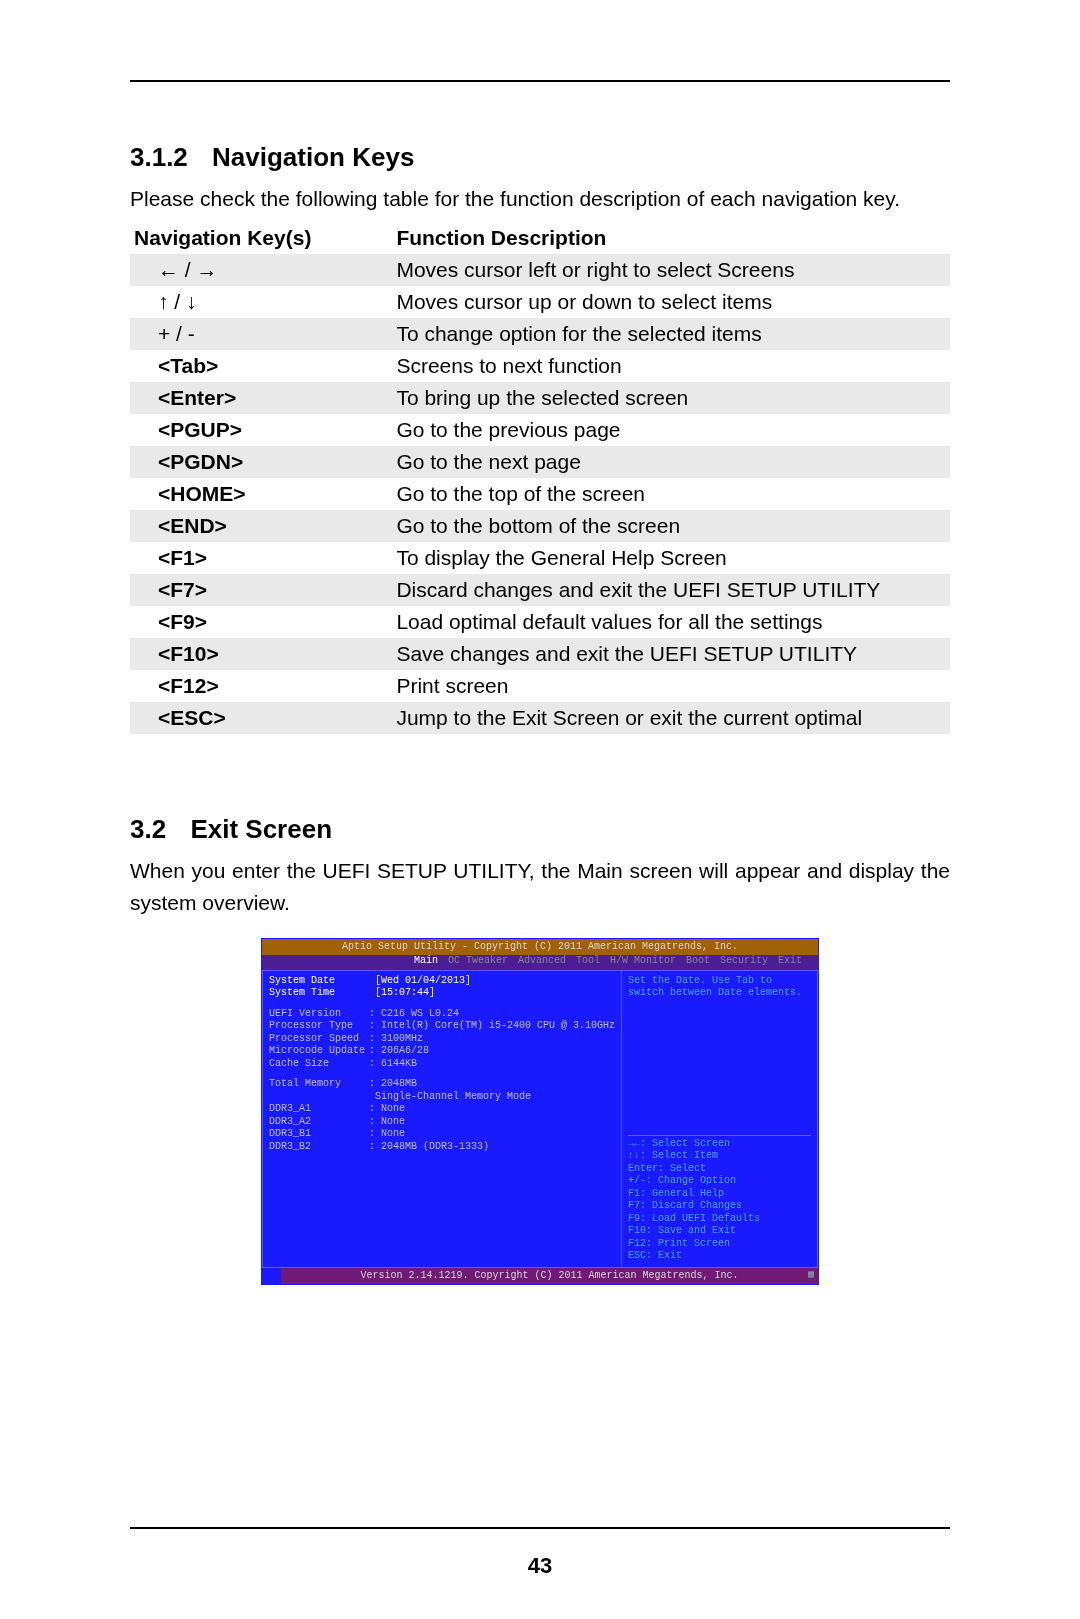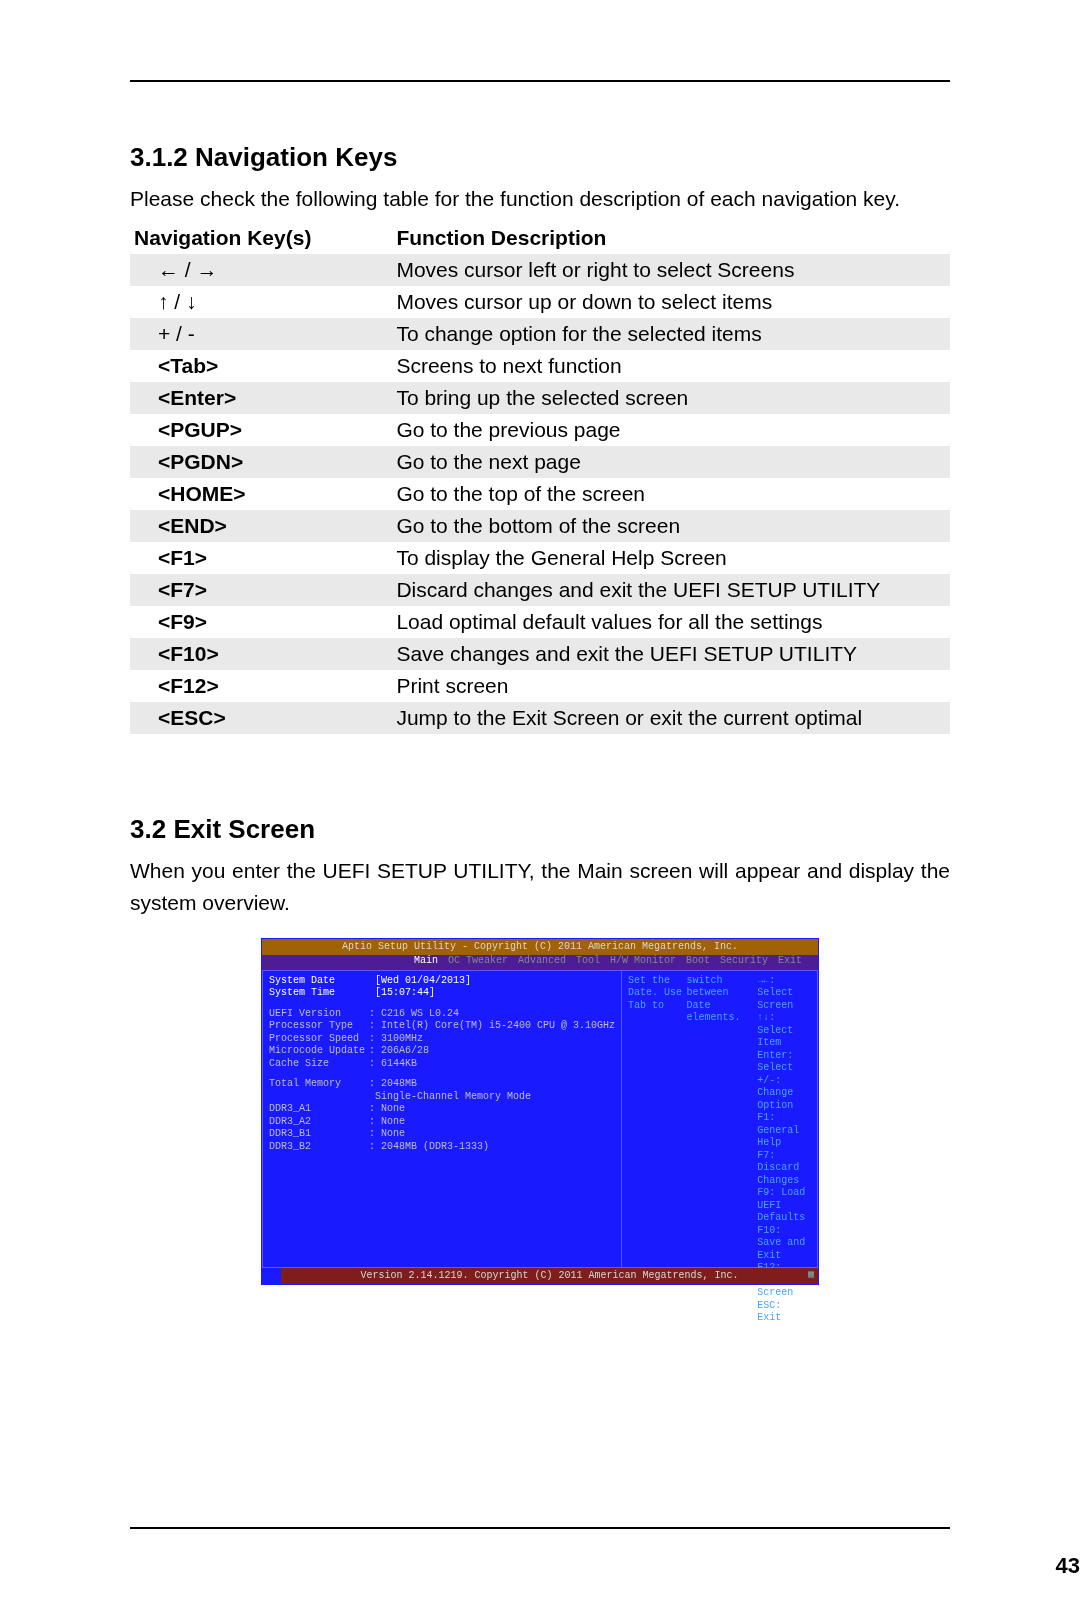--- a/index.html
+++ b/index.html
@@ -1,47 +1,47 @@
 <!DOCTYPE html>
 <html><head>
 <meta charset="utf-8">
 <style>
   html,body{margin:0;padding:0;background:#fff;}
   body{font-family:Arial,Helvetica,sans-serif;color:#000;width:1080px;}
   .page{box-sizing:border-box;width:1080px;height:1619px;padding:80px 130px 60px 130px;position:relative;}
   .hr-top{border:0;border-top:2px solid #000;margin:0 0 60px 0;}
   .hr-bottom{border:0;border-top:2px solid #000;margin:0;}
   h2.section{font-size:26px;font-weight:bold;margin:0 0 10px 0;}
-  h2.section .num{margin-right:0;}
+  h2.section .num{margin-right:17px;}
   p.body{font-size:21px;line-height:1.55;margin:0 0 6px 0;text-align:justify;}
   .nav-table{width:100%;border-collapse:collapse;font-size:21px;margin-top:0;}
   .nav-table th{text-align:left;font-weight:bold;padding:4px 4px;}
   .nav-table td{padding:4px 4px;vertical-align:middle;}
   .nav-table tr.shade{background:#e9e9e9;}
   .nav-table td.key{font-weight:bold;width:32%;padding-left:28px;}
   .nav-table td.key .arrows{font-weight:normal;}
   .gap{height:80px;}
-  .page-num{position:absolute;left:0;right:0;bottom:40px;text-align:right;font-weight:bold;font-size:22px;}
+  .page-num{position:absolute;left:0;right:0;bottom:40px;text-align:center;font-weight:bold;font-size:22px;}
   
   .bios-wrap{width:556px;margin:18px auto 0 auto;border:1px solid #1a1aff;font-family:"Courier New",monospace;font-size:10px;line-height:1.25;color:#bcbcbc;background:#1a1aff;}
   .bios-top{background:#a16207;color:#d6d6d6;text-align:center;padding:2px 0;}
   .bios-menu{background:#4c1d95;color:#888;padding:0 6px 2px 8px;text-align:right;}
   .bios-menu span{margin-right:10px;}
   .bios-menu span.active{color:#fff;}
   .bios-body{display:flex;background:#1a1aff;height:298px;}
   .bios-left{flex:1.7;border:1px solid #5a5aff;border-right:0;background:#1a1aff;padding:4px 6px;box-sizing:border-box;}
-  .bios-right{flex:1;border:1px solid #5a5aff;background:#1a1aff;padding:4px 6px;box-sizing:border-box;display:flex;flex-direction:row;justify-content:flex-start;}
+  .bios-right{flex:1;border:1px solid #5a5aff;background:#1a1aff;padding:4px 6px;box-sizing:border-box;display:flex;flex-direction:column;justify-content:flex-start;}
   .bios-right .spacer{flex:1;}
   .bios-right .rhr{border-top:1px solid #5a5aff;margin:2px 0;}
   .bios-line{white-space:nowrap;}
   .bios-line .lbl{display:inline-block;width:100px;color:#bcbcbc;}
   .bios-line .val{color:#bcbcbc;}
   .bios-line.hl .lbl{color:#fff;}
   .bios-line.hl .valbox{color:#fff;}
-  .bios-footer{background:#7f1d1d;color:#d6d6d6;text-align:center;padding:2px 4px;position:relative;margin-left:19px;}
+  .bios-footer{background:#701a75;color:#d6d6d6;text-align:center;padding:2px 4px;position:relative;margin-left:19px;}
   .bios-footer .corner{position:absolute;right:4px;top:1px;color:#7aa;}
   .help{color:#4aa3ff;}
 </style>
 </head>
 <body>
 
 <div class="page">
   <hr class="hr-top">
 
   <h2 class="section">

